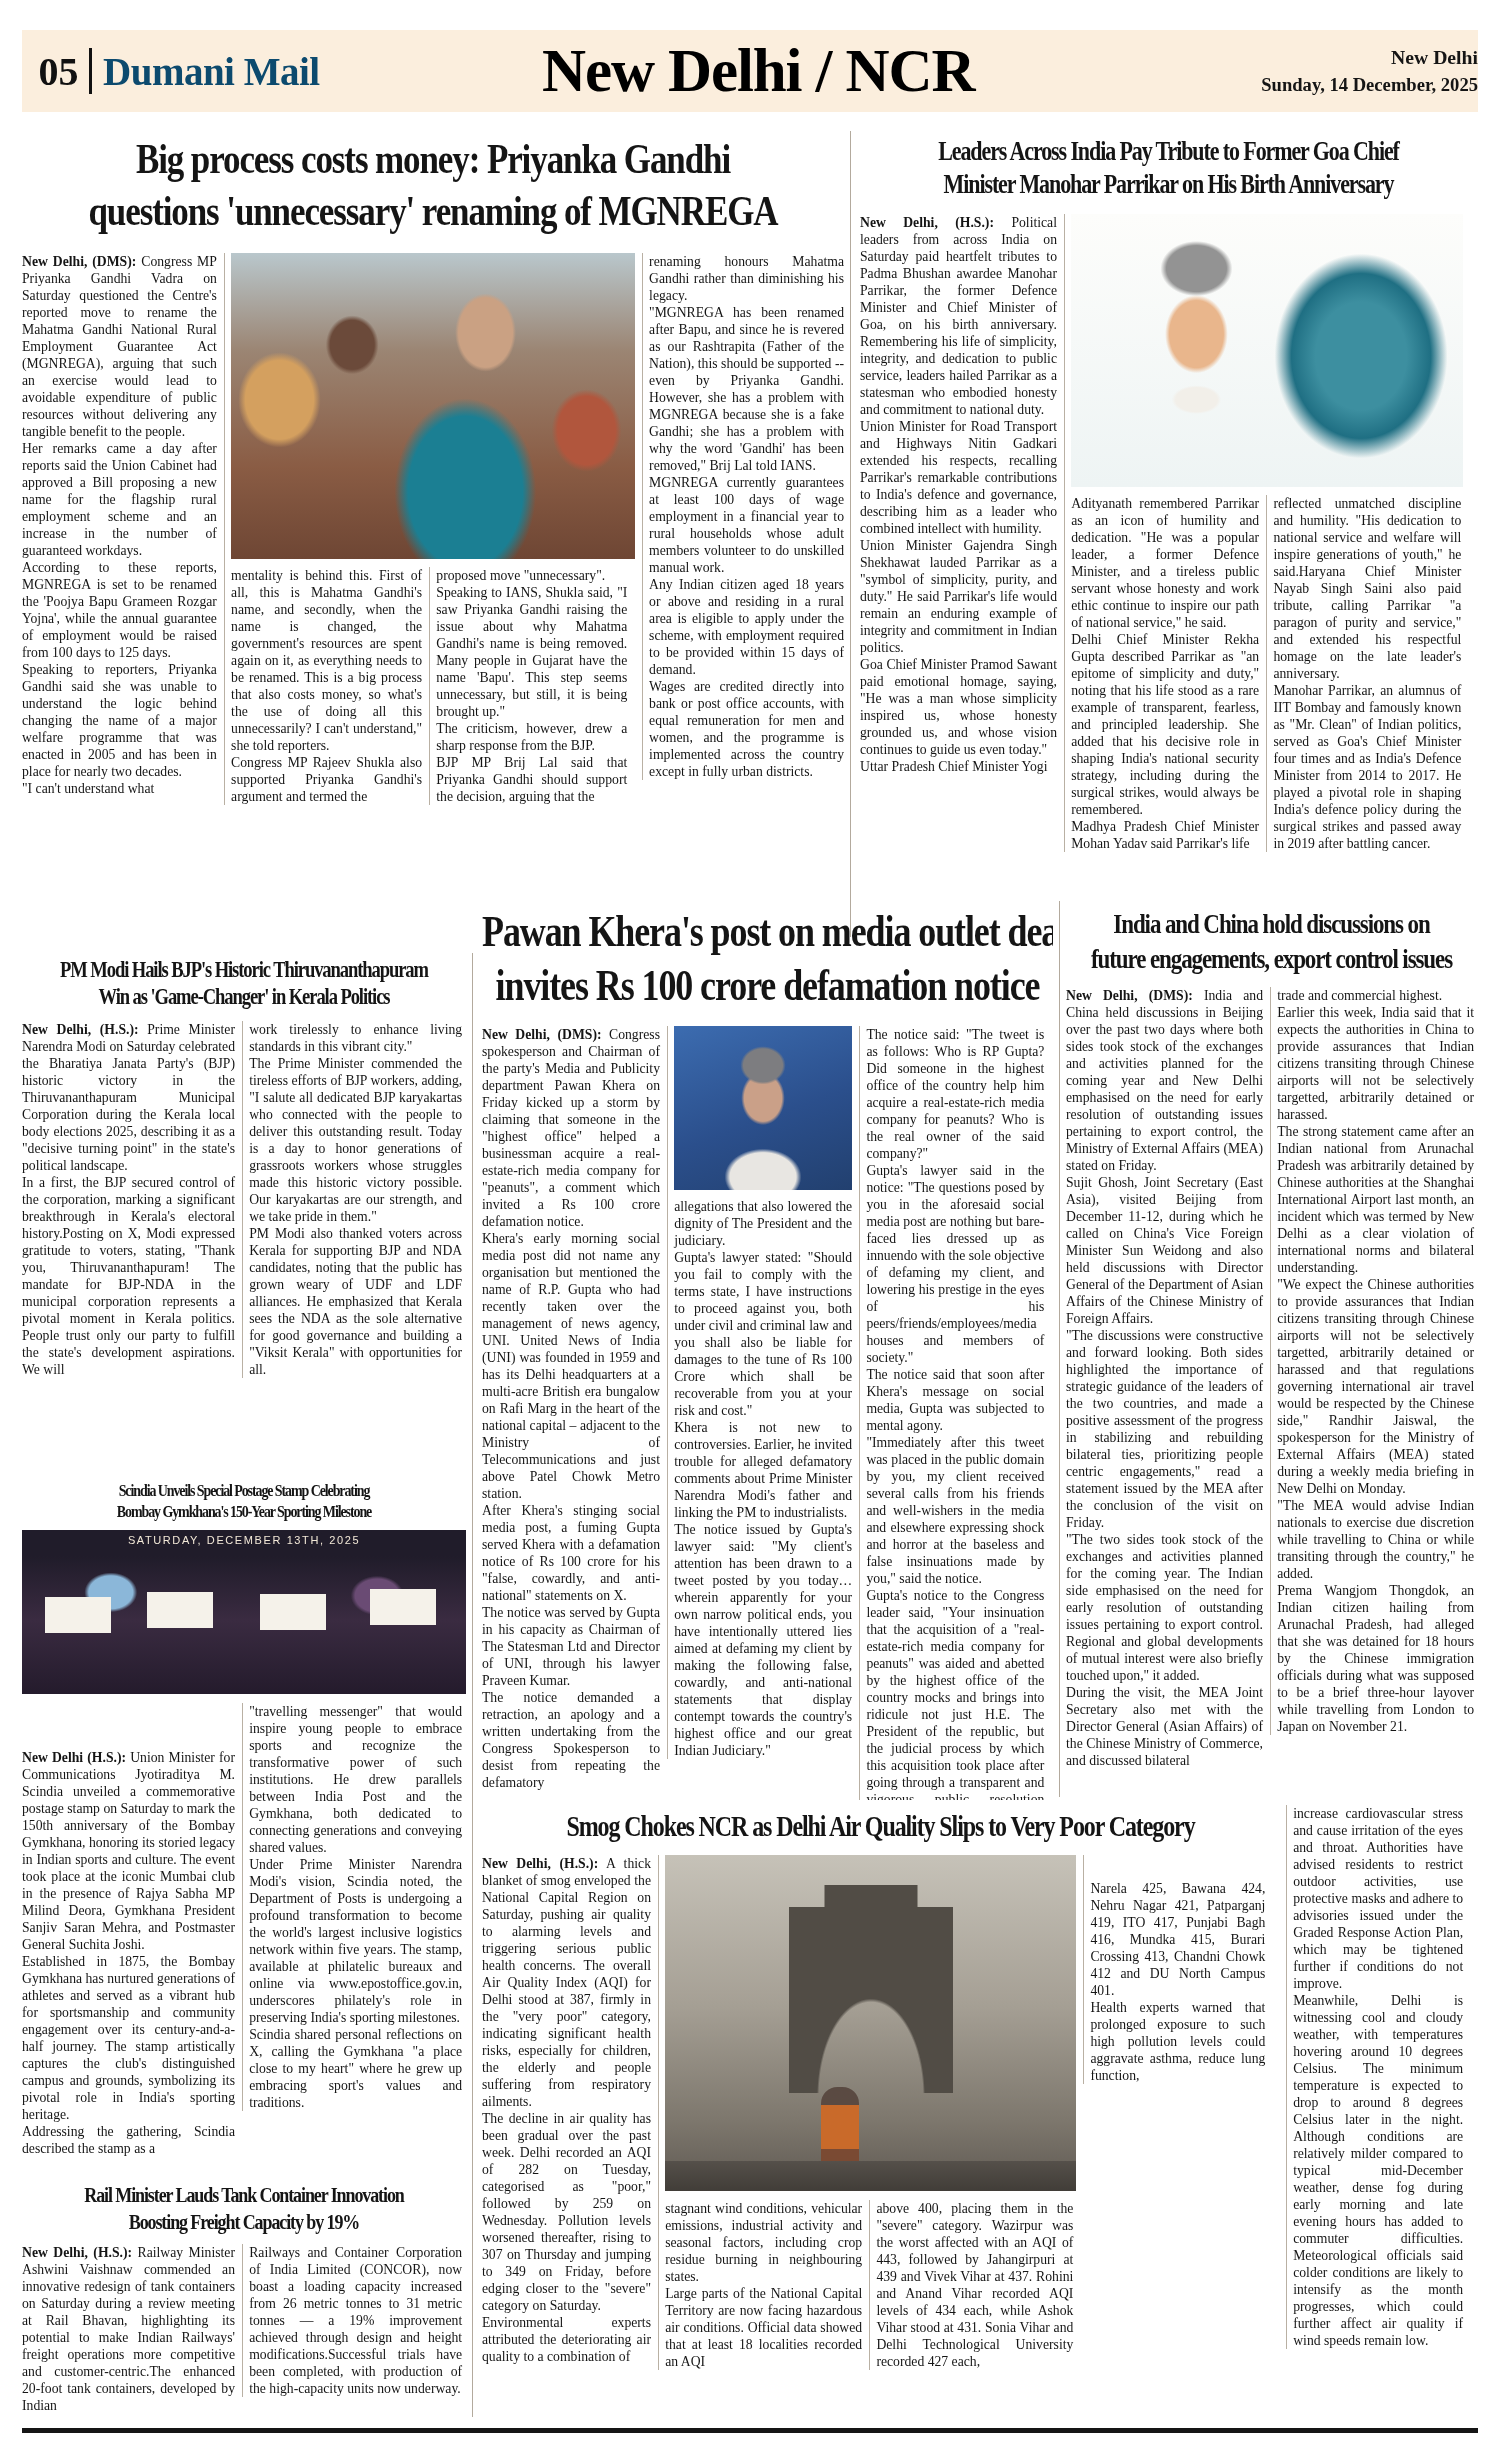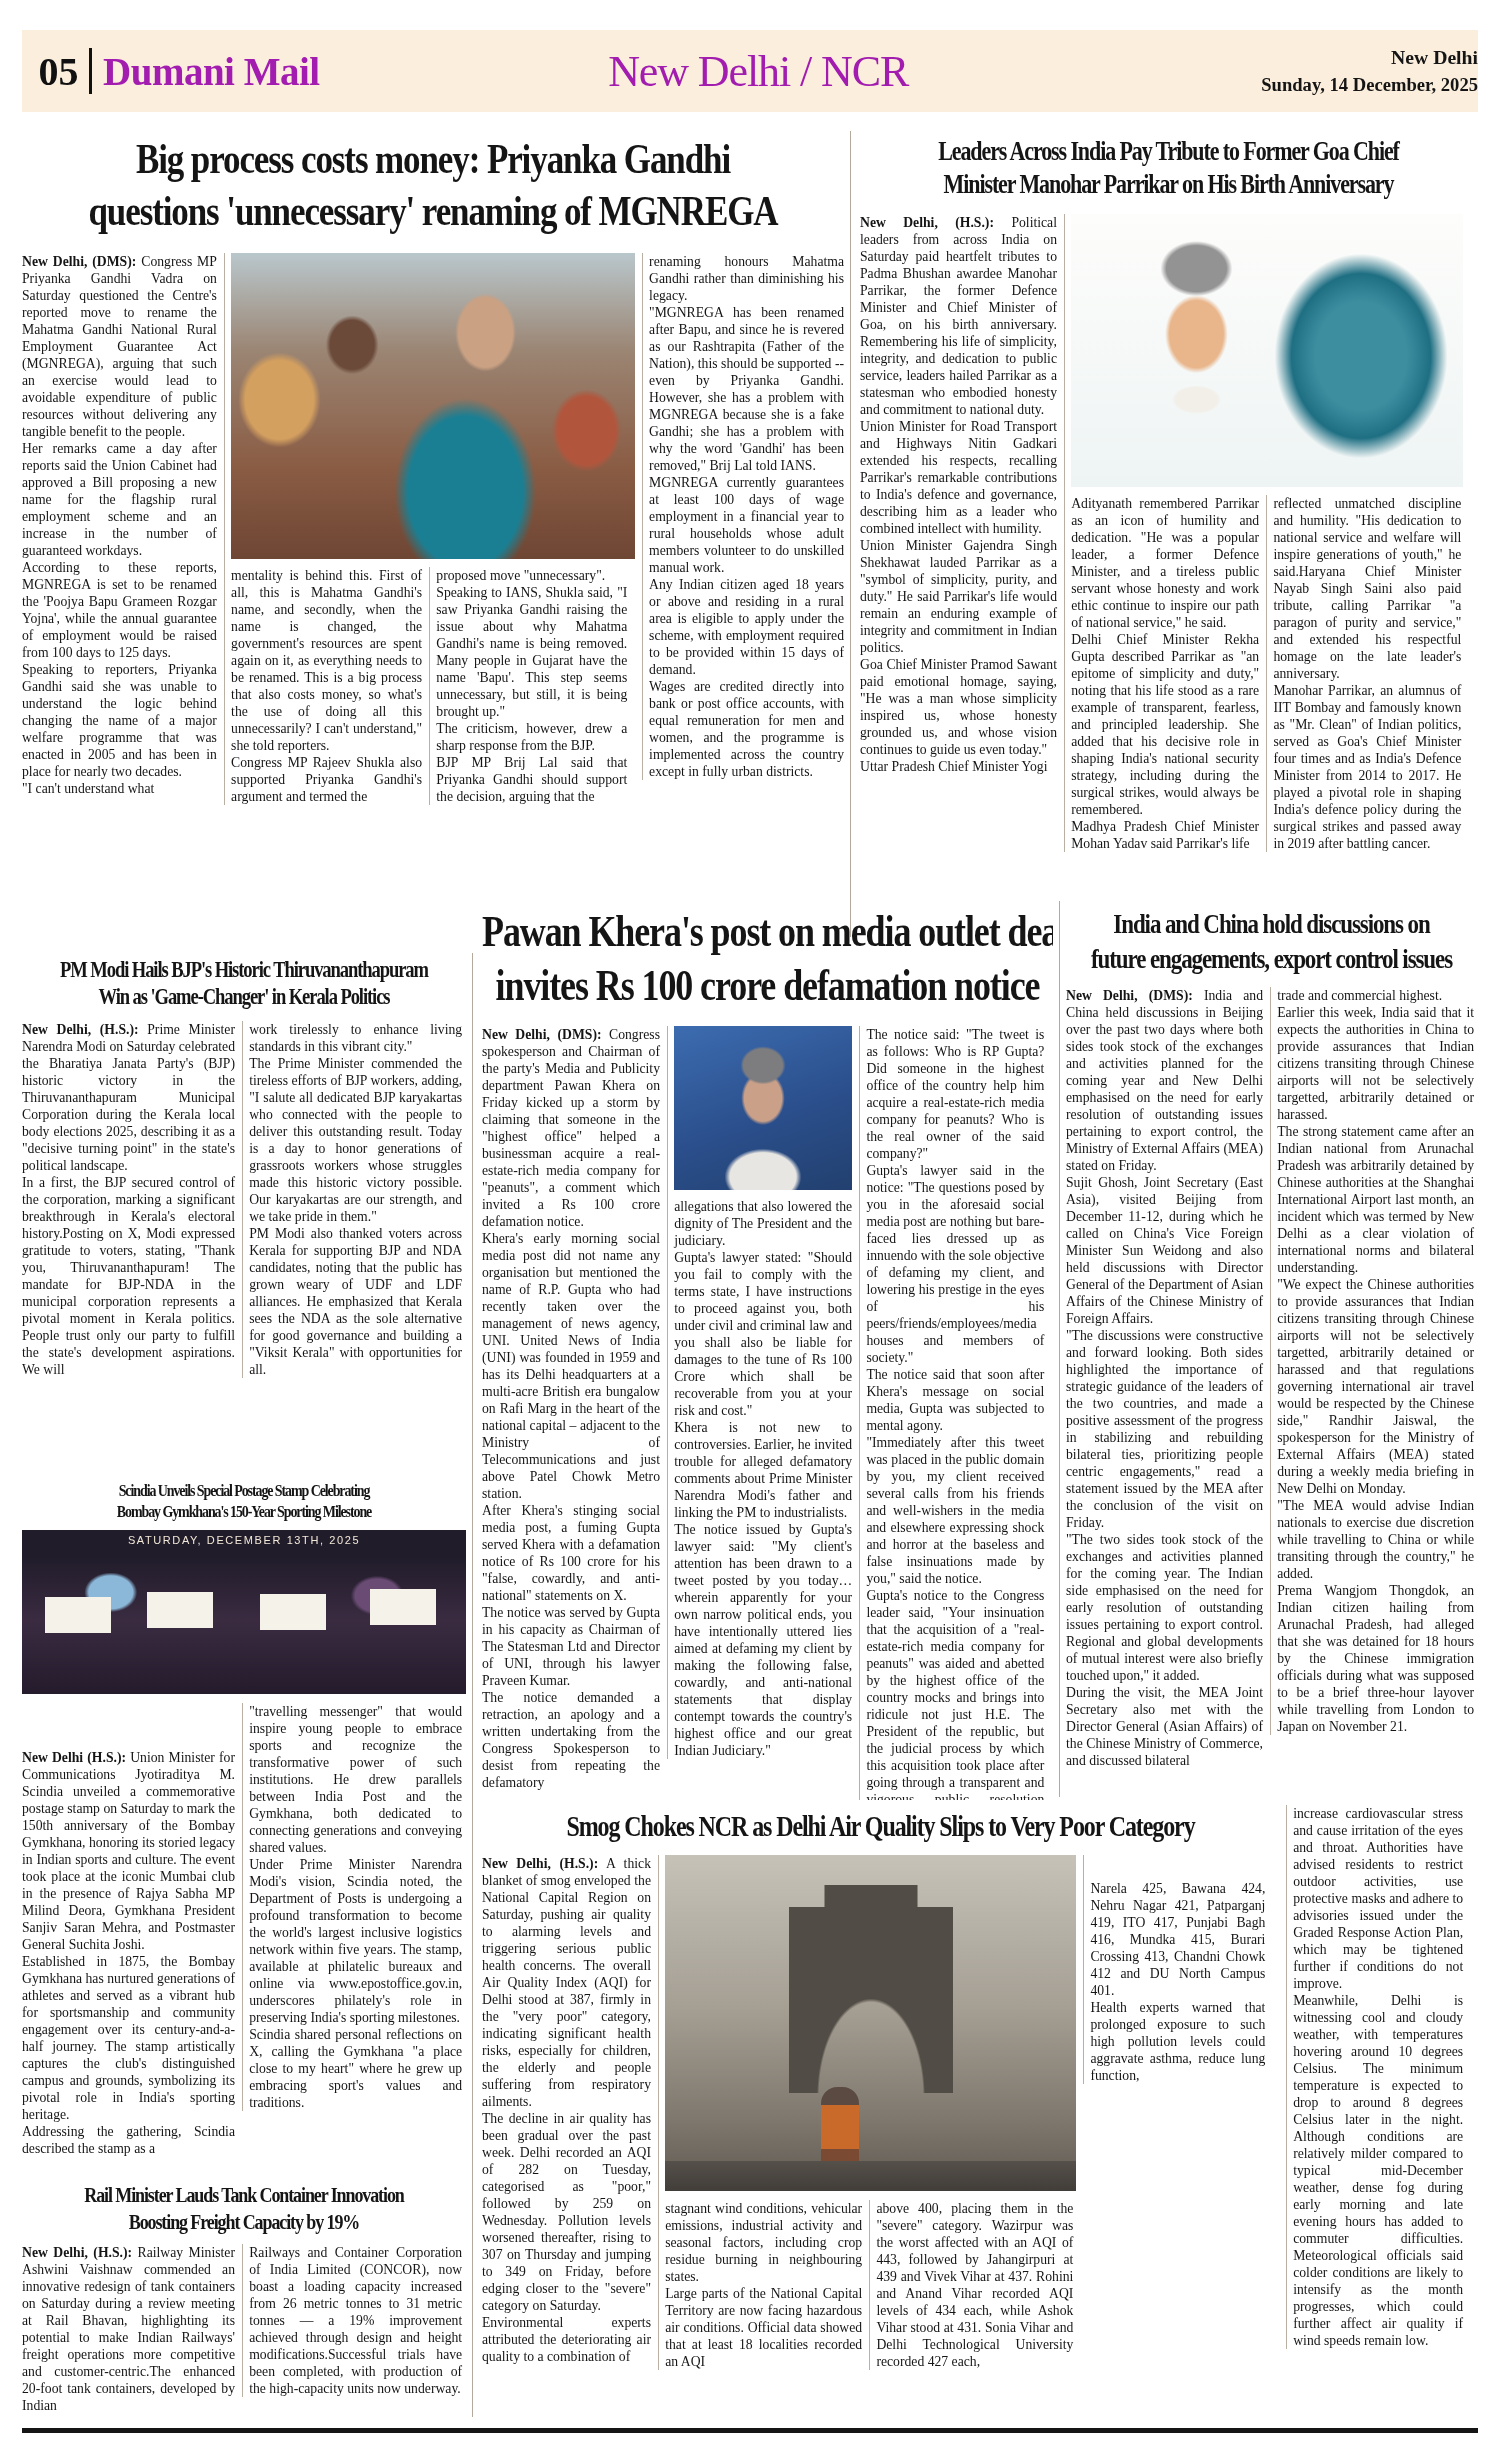--- a/index.html
+++ b/index.html
@@ -2,22 +2,22 @@
 <html style="font-size:8.7px"><head>
 <meta charset="utf-8">
 <style>
   html,body{margin:0;padding:0;background:#ffffff;}
   #page{position:relative;width:1499px;height:2462px;background:#ffffff;font-family:"Liberation Serif",serif;color:#151515;overflow:hidden;}
   
   .masthead{position:absolute;left:22px;top:30px;width:1456px;height:82px;background:#fbeedd;display:flex;align-items:center;justify-content:space-between;padding:0;box-sizing:border-box;}
   .m-left{display:flex;align-items:center;gap:11px;padding-left:16.4px;flex:1;}
   .pageno{font-size:40px;font-weight:bold;color:#111;}
   .m-bar{display:inline-block;width:2.7px;height:46px;background:#111;}
-  .brand{font-size:39px;font-weight:bold;color:#a21caf;letter-spacing:-0.5px;}
-  .m-center{font-size:44px;font-weight:normal;color:#a21caf;letter-spacing:-1.1px;white-space:nowrap;}
+  .brand{font-size:39px;font-weight:bold;color:#0c4a6e;letter-spacing:-0.5px;}
+  .m-center{font-size:61px;font-weight:bold;color:#000000;letter-spacing:-1.1px;white-space:nowrap;}
   .m-right{flex:1;text-align:right;font-weight:bold;}
   .m-city{font-size:19.7px;}
   .m-date{font-size:18.6px;margin-top:4.4px;}
   
   .art{position:absolute;overflow:hidden;box-sizing:border-box;}
   .headline{margin:7.6px 0 14px 0;}
   .hline{margin:0;text-align:center;font-weight:bold;line-height:1.5;letter-spacing:-1.1px;white-space:nowrap;transform:scaleY(1.22);transform-origin:50% 50%;}
   .cols{display:flex;align-items:flex-start;}
   .cols>*+*{border-left:0.5px solid #b9b0a3;padding-left:6.6px;margin-left:6.6px;}
   .col{box-sizing:content-box;}

